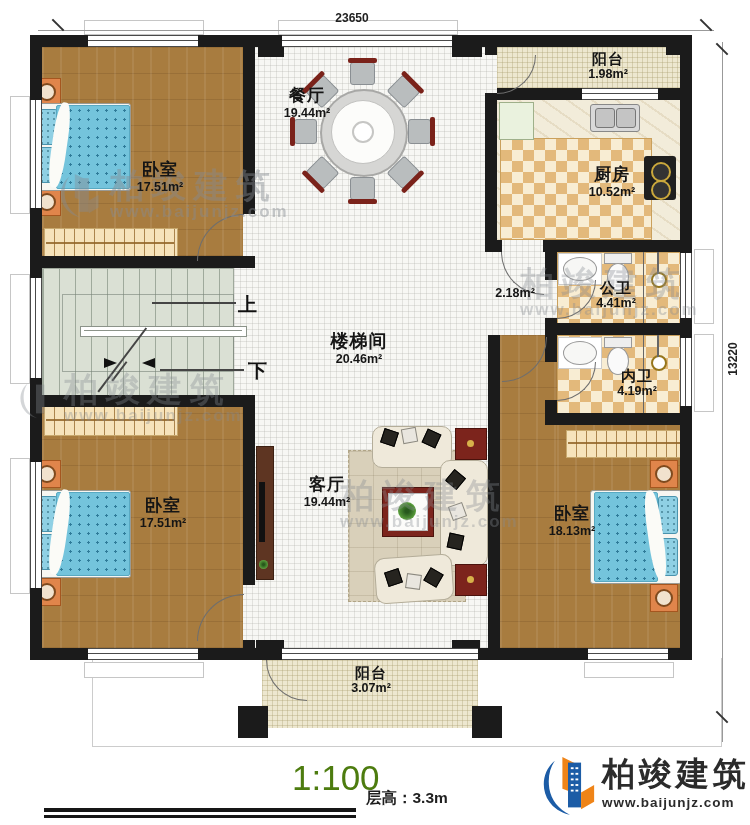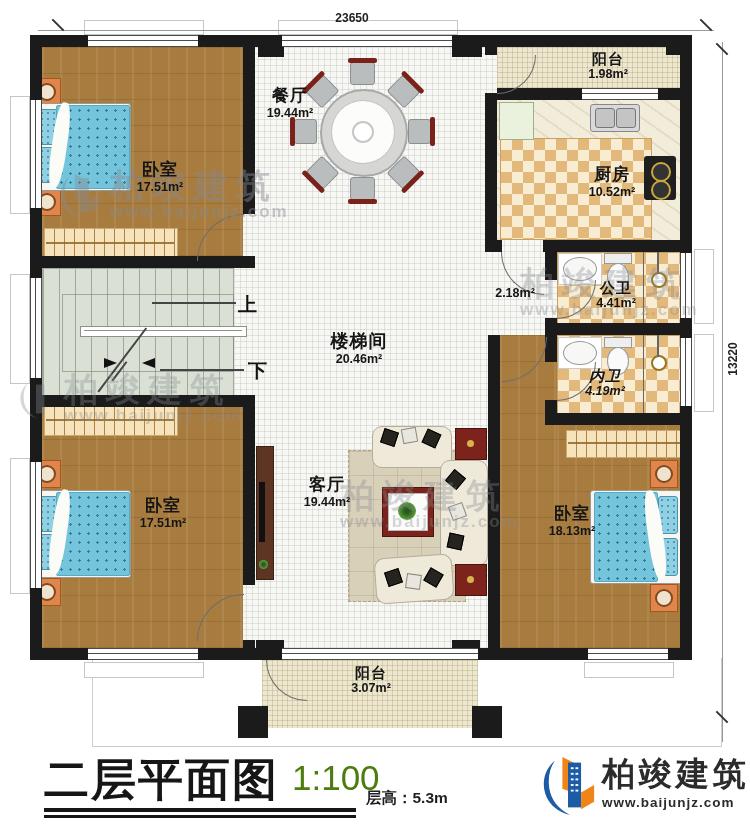--- a/index.html
+++ b/index.html
@@ -271,37 +271,37 @@
   <div class="dimtext" style="left:322px;top:11px;width:60px;">23650</div>
   <div class="dimline" style="left:722px;top:42px;width:1px;height:700px;"></div>
   <div class="tick" style="left:714px;top:48px;"></div>
   <div class="tick" style="left:714px;top:716px;"></div>
   <div class="dimtext" style="left:703px;top:352px;width:60px;transform:rotate(-90deg);">13220</div>
 
   <div class="rlabel" style="left:160px;top:160px;">
     <div class="rname">卧室</div>
     <div class="rarea">17.51m²</div>
   </div>
-  <div class="rlabel" style="left:290px;top:86px;">
+  <div class="rlabel" style="left:307px;top:86px;">
     <div class="rname">餐厅</div>
     <div class="rarea">19.44m²</div>
   </div>
   <div class="rlabel sm" style="left:608px;top:50px;">
     <div class="rname">阳台</div>
     <div class="rarea">1.98m²</div>
   </div>
   <div class="rlabel" style="left:612px;top:165px;">
     <div class="rname">厨房</div>
     <div class="rarea">10.52m²</div>
   </div>
   <div class="rlabel sm" style="left:616px;top:279px;">
     <div class="rname">公卫</div>
     <div class="rarea">4.41m²</div>
   </div>
-  <div class="rlabel sm" style="left:605px;top:367px;font-style:italic;">
+  <div class="rlabel sm" style="left:637px;top:367px;">
     <div class="rname">内卫</div>
     <div class="rarea">4.19m²</div>
   </div>
   <div class="rlabel" style="left:515px;top:286px;">
     <div class="rarea">2.18m²</div>
   </div>
   <div class="rlabel lg" style="left:359px;top:331px;">
     <div class="rname">楼梯间</div>
     <div class="rarea">20.46m²</div>
   </div>
@@ -350,26 +350,25 @@
         <div class="wmsite">www.baijunjz.com</div>
       </div>
   </div>
   <div class="wm" style="left:340px;top:478px;opacity:.35;">
     <div class="wmtxt">
         <div class="wmname">柏竣建筑</div>
         <div class="wmsite">www.baijunjz.com</div>
       </div>
   </div>
 
-  <div class="tb-title">二层平面图</div>
   <div class="tb-scale">1:100</div>
   <div class="tb-rule" style="left:44px;top:808px;width:312px;height:4px;"></div>
   <div class="tb-rule" style="left:44px;top:815px;width:312px;height:3px;"></div>
   <div class="tb-line" style="left:366px;top:788px;">
-    <span>层高：</span><span>5.3m</span>
+    <span>层高：</span><span>3.3m</span>
   </div>
   <div class="abs" style="left:540px;top:750px;z-index:10;">
     <svg width="56" height="70" viewBox="0 0 60 72">
       <path d="M16 10 C3 20 0 40 10 54 C14 60 22 66 32 68 C20 62 12 52 10 40 C8 27 11 17 16 10 Z" fill="#1c5ca6"></path>
       <path d="M24 6 L40 14 L40 46 L24 40 Z" fill="#ef8418"></path>
       <rect x="30" y="12" width="14" height="48" fill="#1c5ca6"></rect>
       <g fill="#fff">
         <rect x="33" y="17" width="3" height="2"></rect>
           <rect x="38" y="17" width="3" height="2"></rect>
         <rect x="33" y="23" width="3" height="2"></rect>

